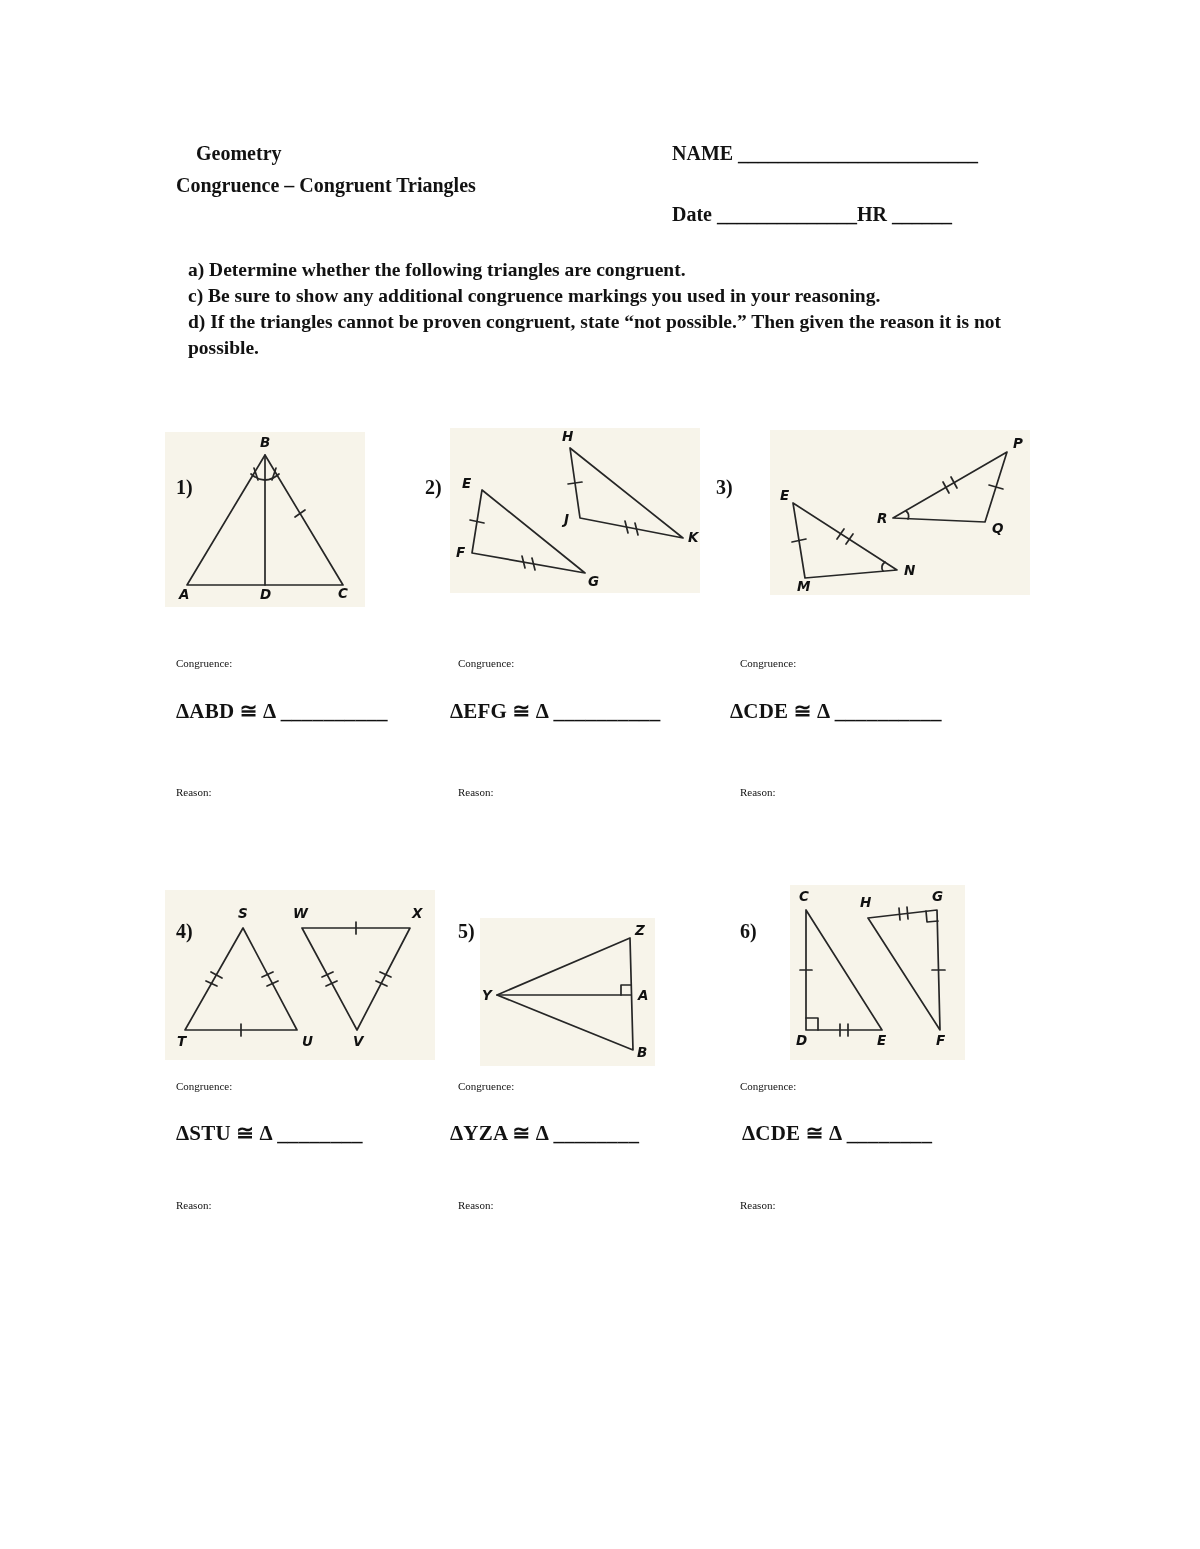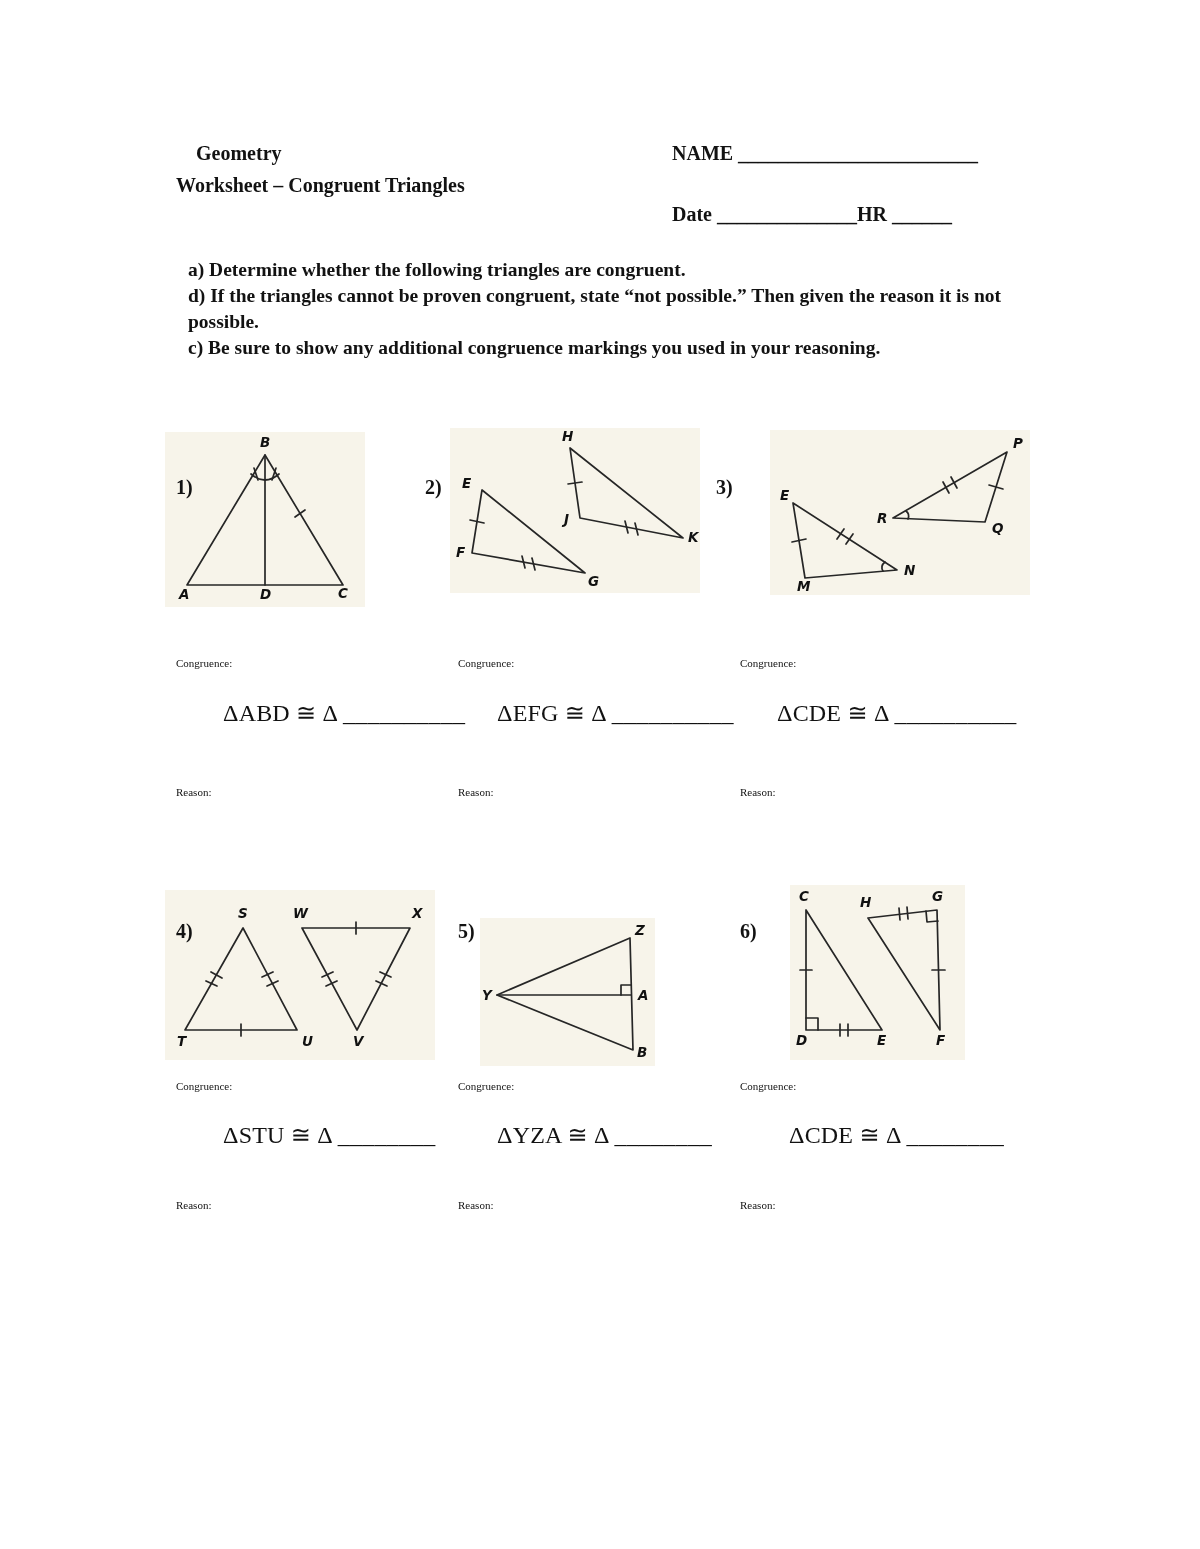--- a/index.html
+++ b/index.html
@@ -7,48 +7,48 @@
   .page {
     position:relative; width:1200px; height:1381px; background:#ffffff;
     font-family:"Liberation Serif","DejaVu Serif",serif; color:#121212; overflow:hidden;
   }
   .abs { position:absolute; z-index:2; }
   .hbold { font-weight:bold; font-size:20px; white-space:nowrap; }
   .instructions { font-weight:bold; font-size:19.5px; line-height:26px; width:852px; }
   .instructions div { display:block; }
   .pnum { font-weight:bold; font-size:20px; }
   .plabel { font-size:11px; }
-  .statement { font-weight:normal; font-size:24px; letter-spacing:0.2px; white-space:nowrap;margin-left:47px; }
+  .statement { font-weight:bold; font-size:21px; letter-spacing:0.2px; white-space:nowrap; }
   .diagram {
     position:absolute; z-index:1;
     background:rgba(240,233,213,0.5);
   }
   .diagram svg { display:block; }
   .diagram line, .diagram path, .diagram polygon {
     stroke:#262626; stroke-width:1.7; fill:none; stroke-linecap:round; stroke-linejoin:round;
   }
   .diagram text {
     font-family:"DejaVu Sans",sans-serif; font-weight:bold; font-style:italic;
     font-size:13.5px; fill:#111; stroke:none;
   }
 </style>
 </head>
 <body>
 
 <div class="page">
 
   <div class="abs hbold" style="left:196px; top:142px;">Geometry</div>
   <div class="abs hbold" style="left:672px; top:142px;">NAME ________________________</div>
-  <div class="abs hbold" style="left:176px; top:174px;">Worksheet – Congruent Triangles</div>
+  <div class="abs hbold" style="left:176px; top:174px;">Congruence – Congruent Triangles</div>
   <div class="abs hbold" style="left:672px; top:203px;">Date ______________HR ______</div>
 
   <div class="abs instructions" style="left:176px; top:257px;margin-left:12px;">
     <div>a) Determine whether the following triangles are congruent.</div>
+    <div>c) Be sure to show any additional congruence markings you used in your reasoning.</div>
     <div>d) If the triangles cannot be proven congruent, state “not possible.”  Then given the reason it is not possible.</div>
-    <div>c) Be sure to show any additional congruence markings you used in your reasoning.</div>
   </div>
 
   <div class="abs pnum" style="left:176px; top:476px;">1)</div>
   <div class="abs pnum" style="left:425px; top:476px;">2)</div>
   <div class="abs pnum" style="left:716px; top:476px;">3)</div>
 
   <div class="diagram" style="left:165px; top:432px; width:200px; height:175px;">
     <svg width="200" height="175" viewBox="0 0 200 175">
       <g>
         <path d="M100,23 L22,153 L178,153 Z"></path>

